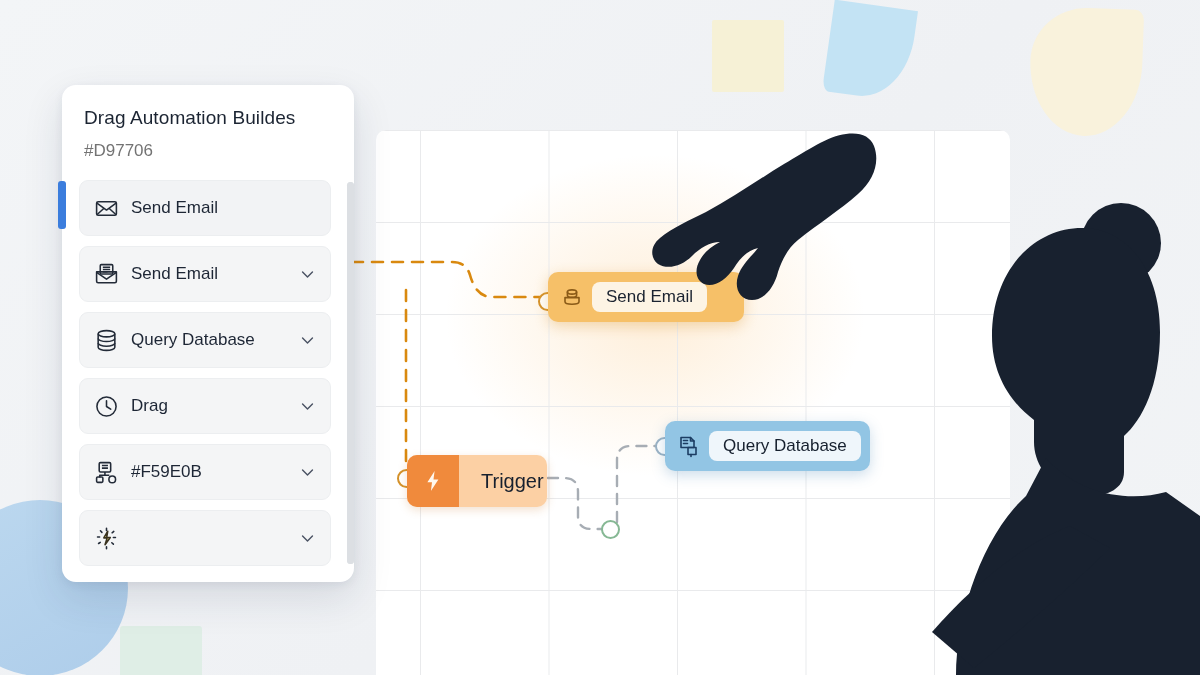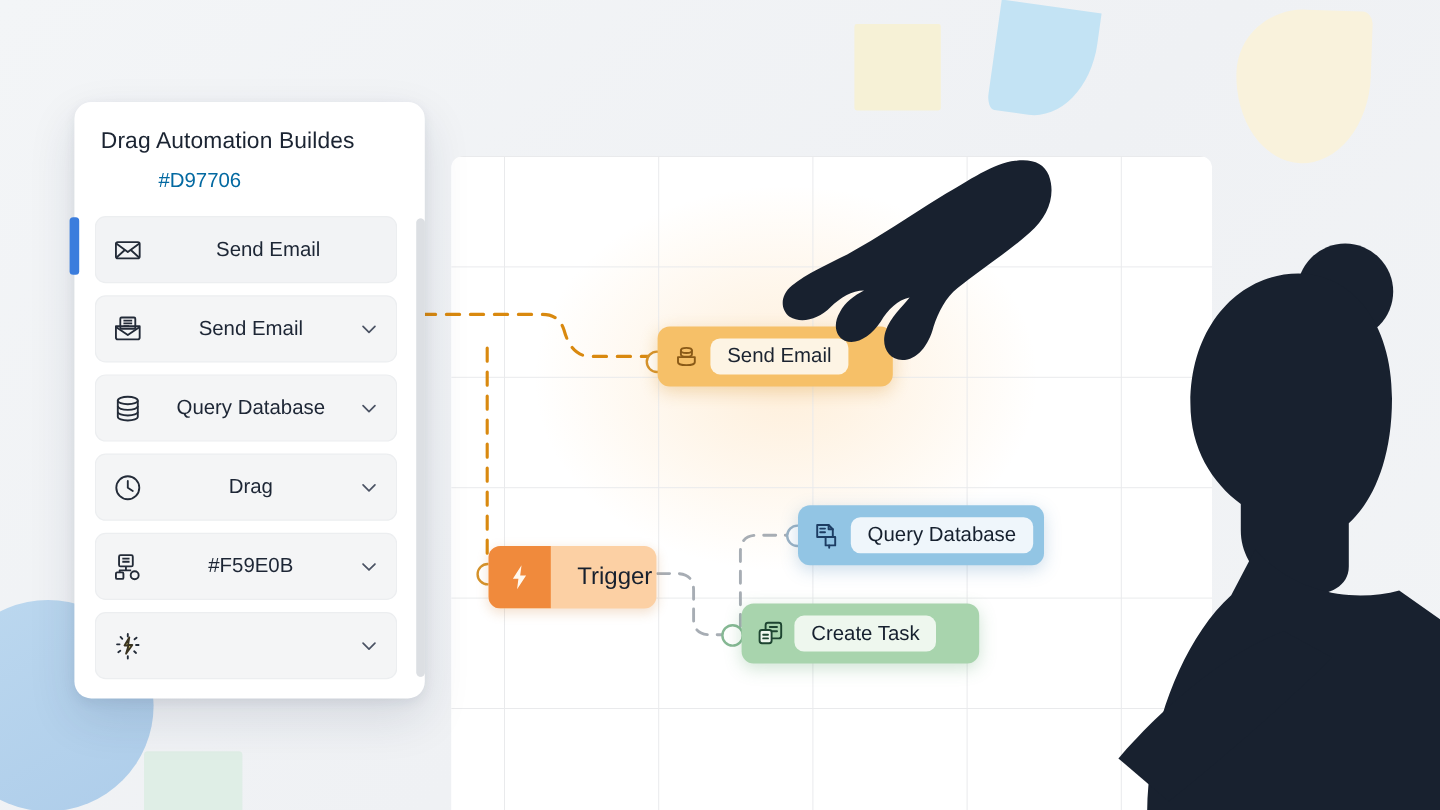--- a/index.html
+++ b/index.html
@@ -135,29 +135,28 @@
   #hand-silhouette { left: 612px; top: 128px; }
   #person-silhouette { left: 930px; top: 196px; }
 
   
   #side-panel {
     position: absolute; left: 62px; top: 85px;
     width: 292px; height: 497px;
     background: #ffffff;
     border-radius: 14px;
     box-shadow: 0 16px 40px rgba(24,39,75,.12), 0 3px 10px rgba(24,39,75,.07);
-    text-align: center;
   }
   #panel-title {
     position: absolute; left: 22px; top: 22px;
     font-size: 19px; color: #1b2432; letter-spacing: .1px;
   }
   #panel-subtitle {
     position: absolute; left: 22px; top: 56px;
-    font-size: 17px; color: #0369a1; margin-left: 48px;
+    font-size: 17px; color: #737373;
   }
   #panel-list {
     position: absolute; left: 17px; top: 95px;
     width: 252px; height: 390px;
     display: flex; flex-direction: column; gap: 10px;
     overflow: hidden;
   }
   .panel-item {
     position: relative;
     height: 56px; flex: none;
@@ -243,29 +242,20 @@
     <svg class="node-ico" viewBox="0 0 24 24" fill="none" stroke="#1c3d63" stroke-width="1.6" stroke-linecap="round" stroke-linejoin="round">
       <path d="M4 3.5h9.5l3.5 3.5v6.5H4z"></path>
       <path d="M13.5 3.5V7H17"></path>
       <path d="M6.5 6.5h4M6.5 9.5h4"></path>
       <path d="M11 13.5h8v7h-8z"></path>
       <path d="M14 20.5v2"></path>
     </svg>
     <span class="node-pill">Query Database</span>
   </div>
 
-  <div class="node" id="node-create-task">
-    <svg class="node-ico" viewBox="0 0 24 24" fill="none" stroke="#1d4430" stroke-width="1.6" stroke-linecap="round" stroke-linejoin="round">
-      <rect x="8" y="3" width="13" height="13" rx="2"></rect>
-      <path d="M11.5 6.5h6M11.5 10h6"></path>
-      <rect x="3" y="9" width="10" height="11" rx="2" fill="#eef7ee"></rect>
-      <path d="M6 13h4M6 16h4"></path>
-    </svg>
-    <span class="node-pill">Create Task</span>
-  </div>
 
   <svg id="hand-silhouette" width="280" height="200" viewBox="0 0 280 200">
     <path fill="#18212F" d="
       M262 18
       C268 34 262 52 246 66
       C228 82 206 96 186 112
       C176 120 170 132 166 144
       C162 160 152 172 140 172
       C128 172 122 160 126 148
       C130 136 140 128 146 120

